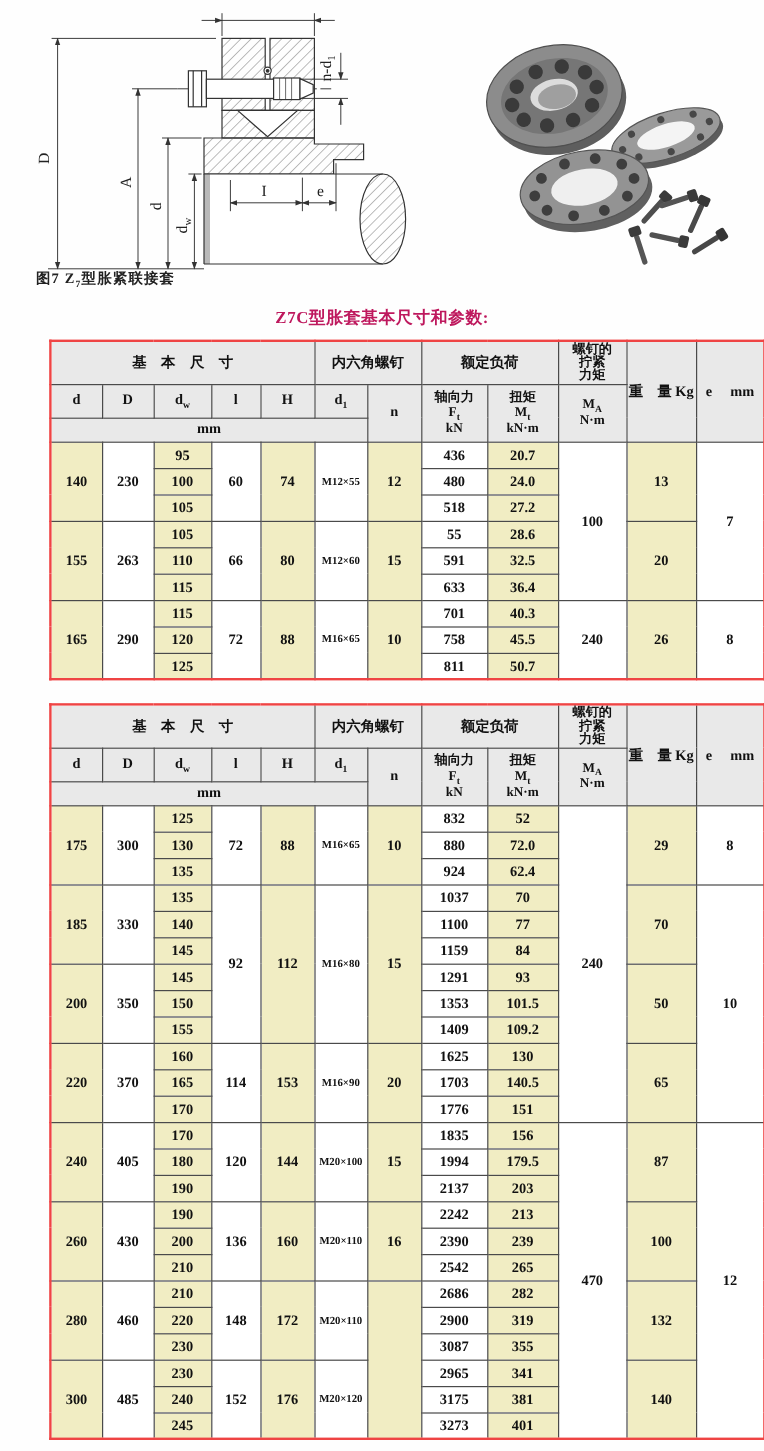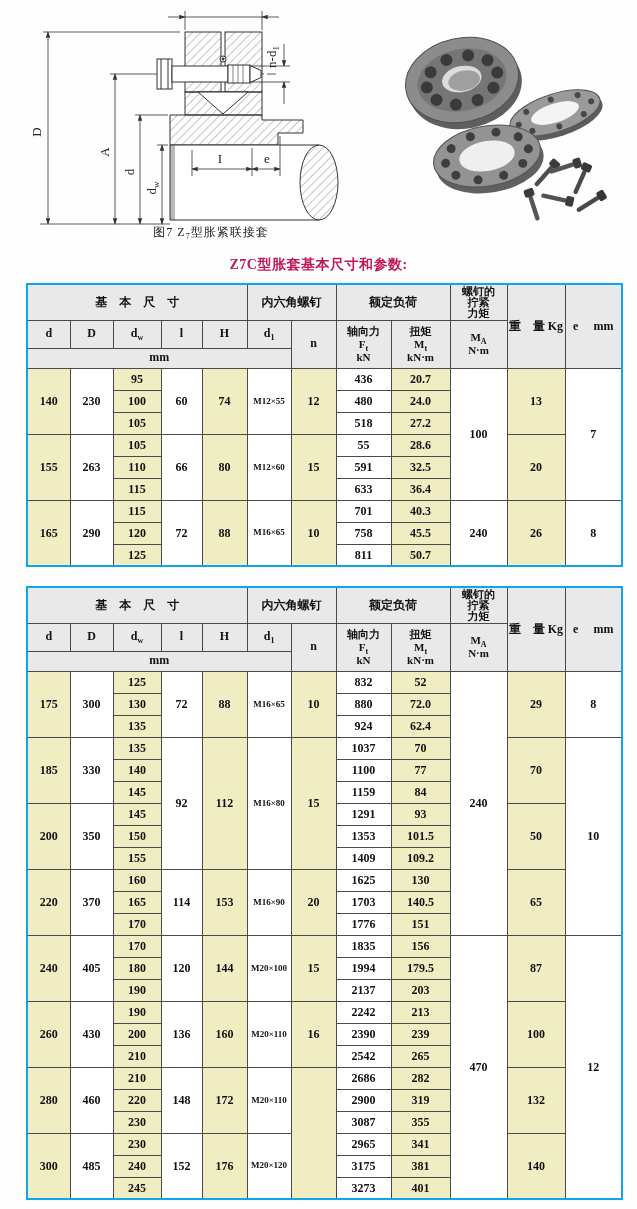--- a/index.html
+++ b/index.html
@@ -1,26 +1,26 @@
 <!DOCTYPE html>
 <html><head>
 <meta charset="utf-8">
 <style>
   html,body{margin:0;padding:0;background:#ffffff;}
   .page{position:relative;width:637px;height:1209px;background:#fefefe;overflow:hidden;
         font-family:"Liberation Serif","DejaVu Serif",serif;}
   .diagram{position:absolute;left:10px;top:2px;}
   .photo{position:absolute;left:392px;top:18px;}
-  .caption{position:absolute;left:30px;top:224px;width:362px;text-align:center;
-           font-size:12px;font-weight:normal;color:#222;letter-spacing:1px;}
+  .caption{position:absolute;left:30px;top:224px;width:362px;text-align:left;
+           font-size:12px;font-weight:bold;color:#222;letter-spacing:1px;}
   .caption sub{font-size:8px;}
   .title{position:absolute;left:0;top:256px;width:637px;text-align:center;
          font-size:14px;font-weight:bold;color:#be185d;letter-spacing:0.5px;}
-  table.spec{position:absolute;left:26px;width:595px;border-collapse:collapse;table-layout:fixed;
-             background:#ffffff;border:2px solid #0ea5e9;}
+  table.spec{position:absolute;left:41px;width:595px;border-collapse:collapse;table-layout:fixed;
+             background:#ffffff;border:2px solid #ef4444;}
   #t1{top:283px;}
   #t2{top:586px;}
   .spec th,.spec td{border:1px solid #4a4a4a;text-align:center;vertical-align:middle;
                     padding:0;overflow:hidden;color:#111;}
   .spec thead th{background:#e9e9e9;font-weight:bold;font-size:12px;line-height:1.1;}
   .hr1{height:36px;} .hr2{height:28px;} .hr3{height:20px;}
   .spec tbody tr{height:22px;}
   .spec td{font-size:12px;font-weight:bold;line-height:1;}
   td.yellow{background:#f1edc3;}
   td.c-d1{font-size:9px;letter-spacing:0;}

